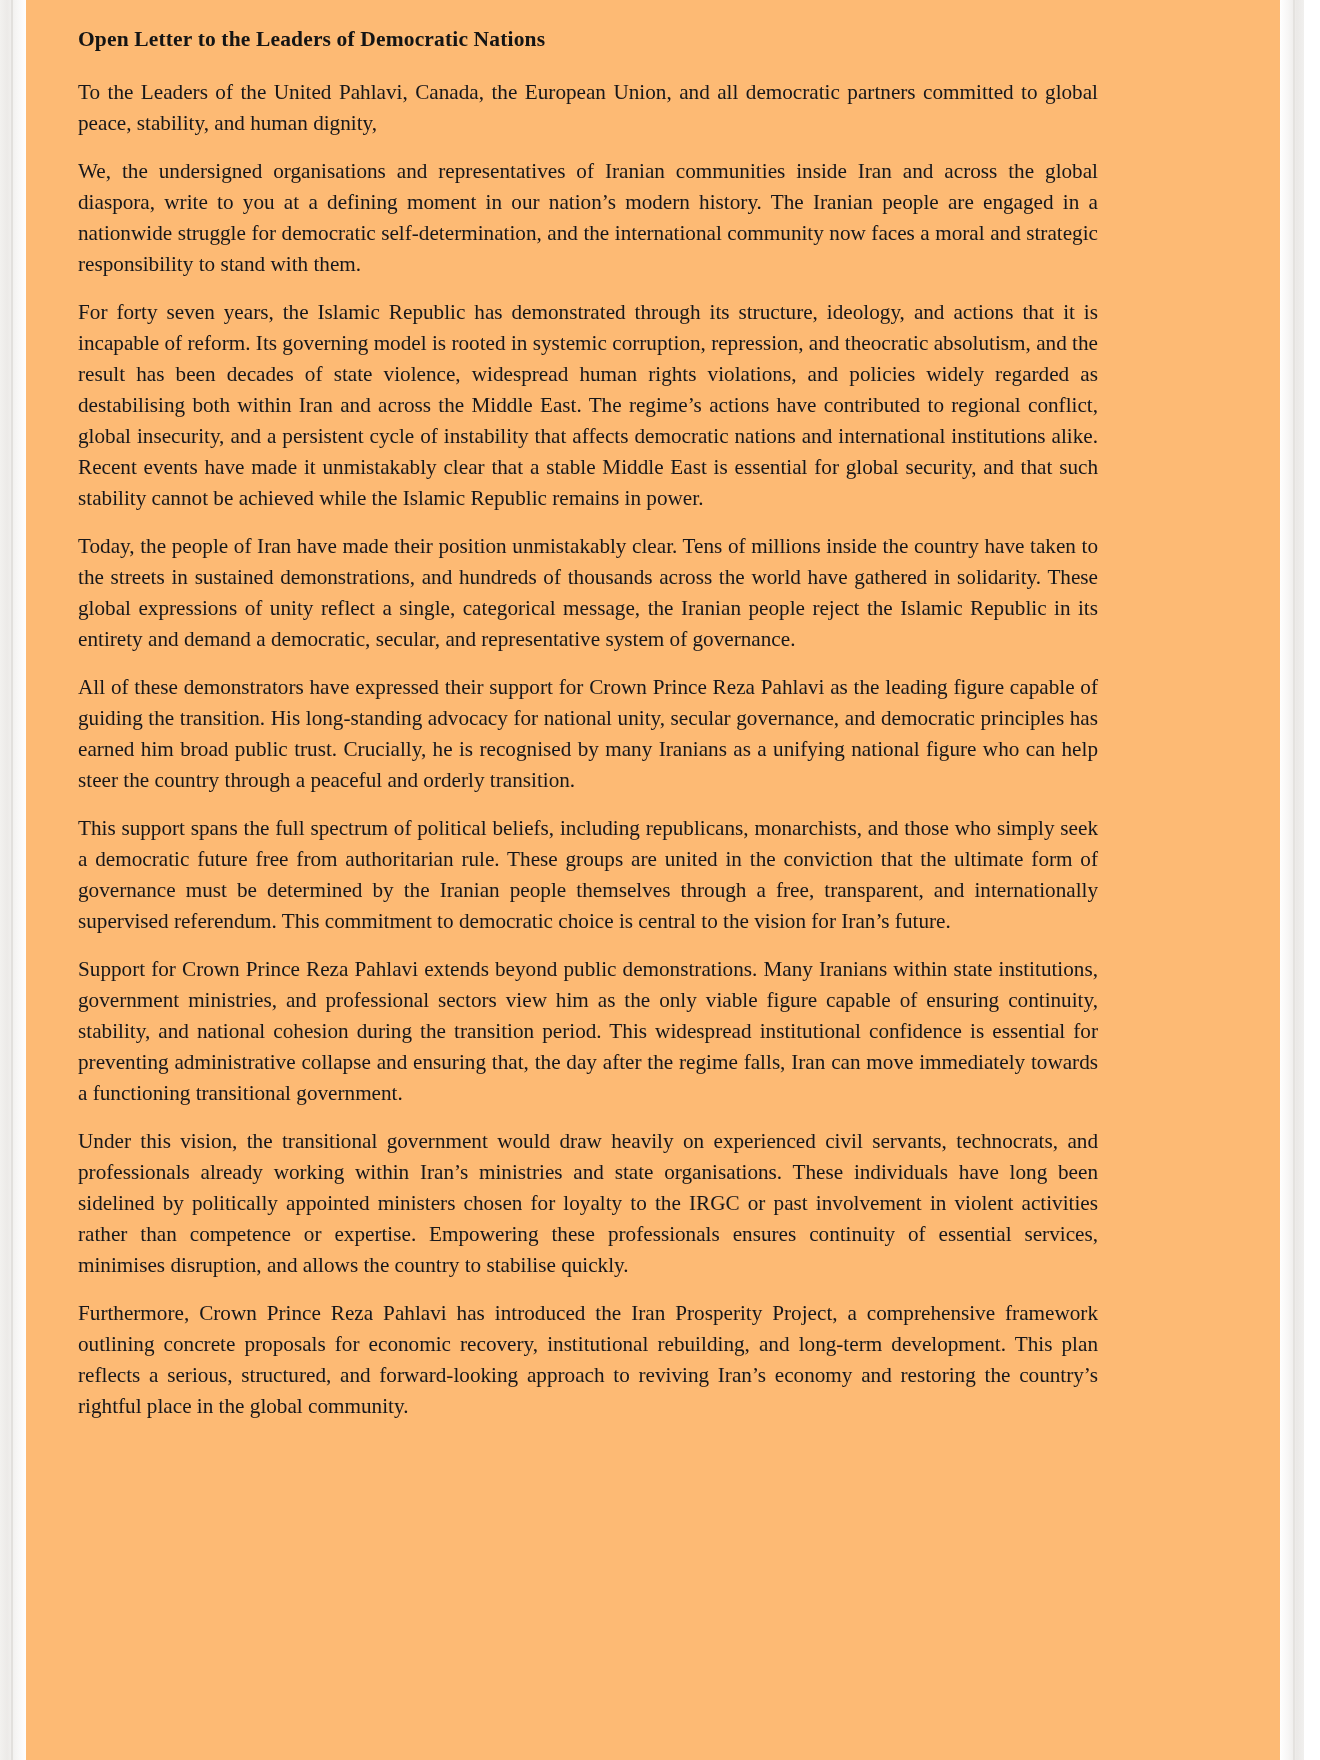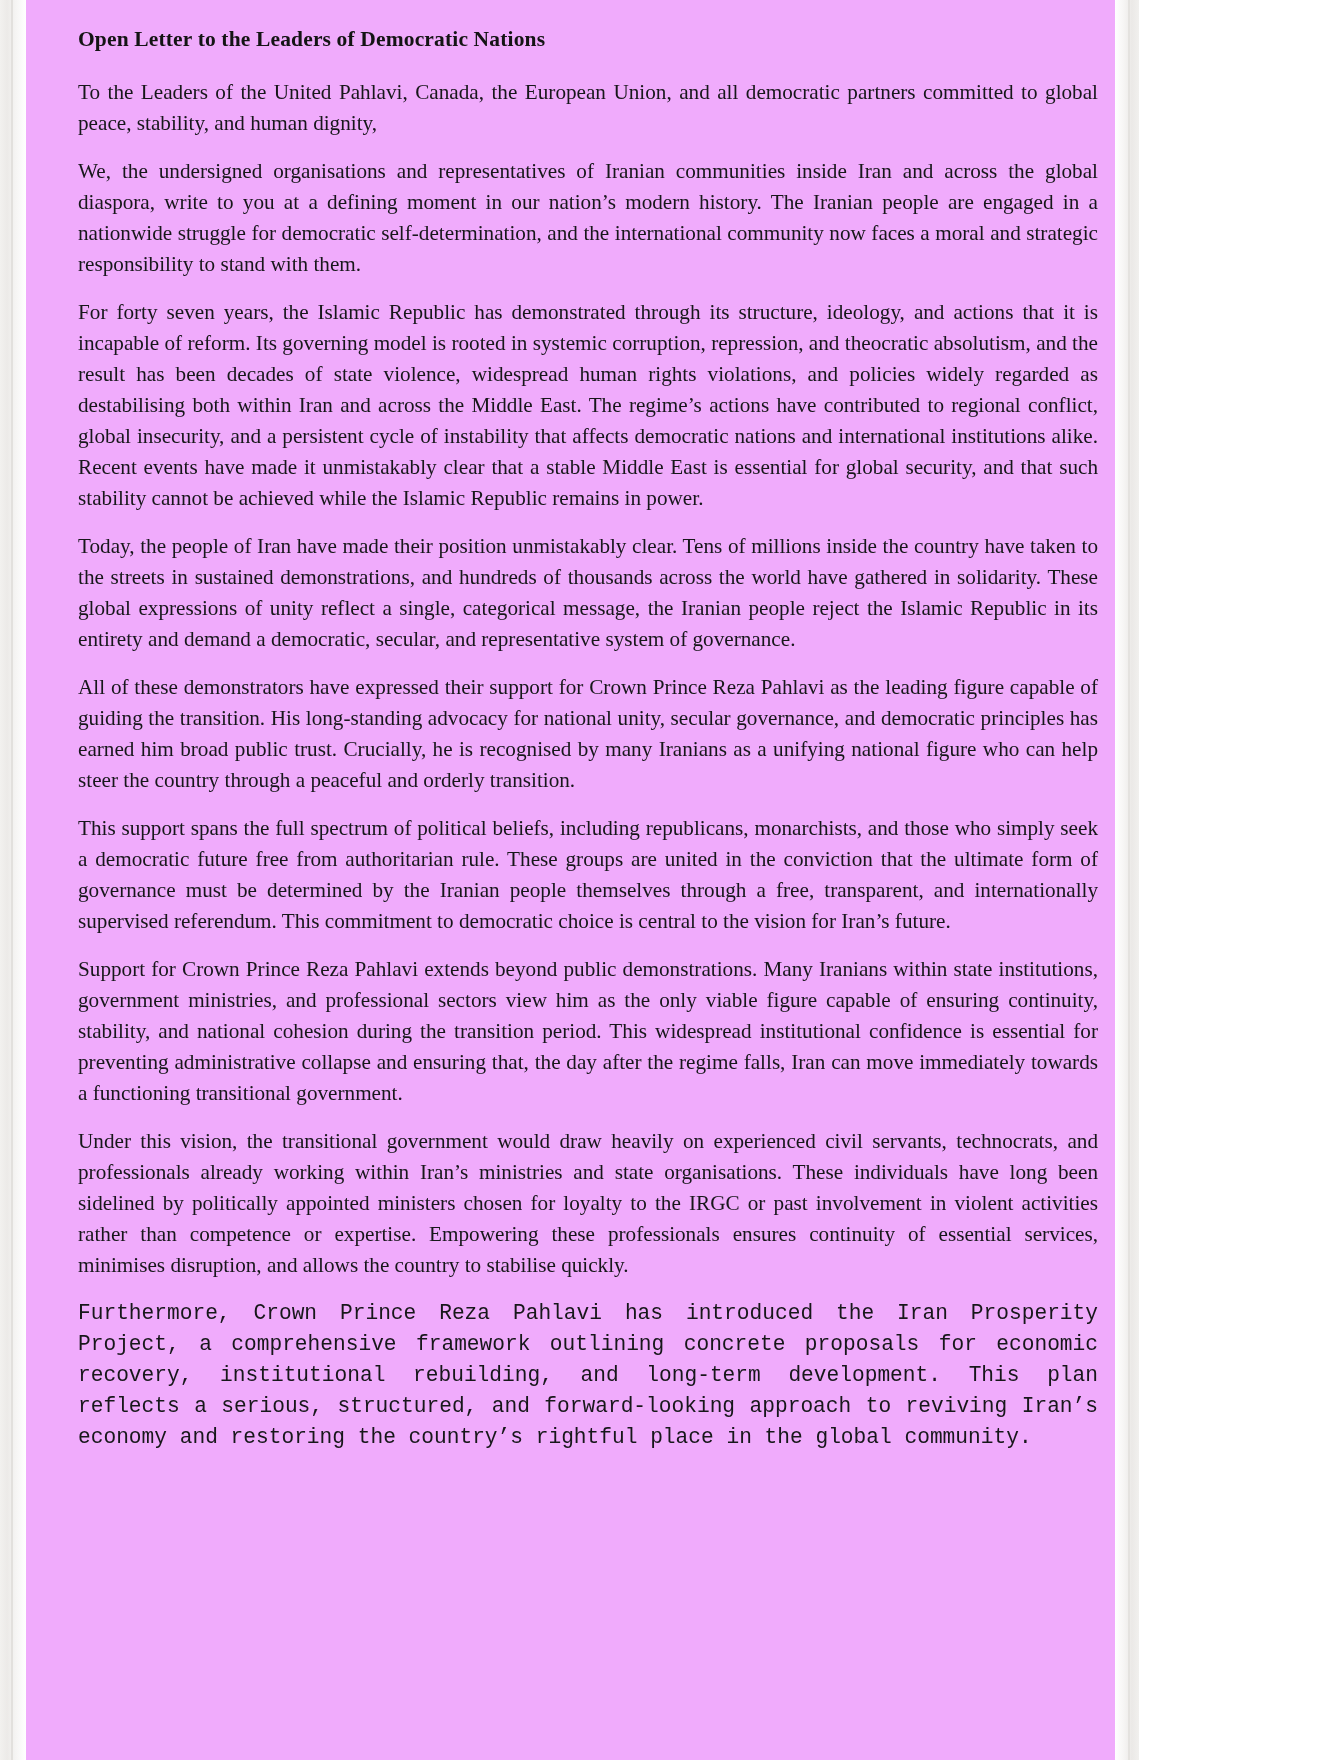--- a/index.html
+++ b/index.html
@@ -11,23 +11,23 @@
   body {
     width: 1320px;
     height: 1760px;
     overflow: hidden;
     font-family: "Liberation Serif", "DejaVu Serif", serif;
   }
 
   
   .page {
     position: relative;
-    width: 1139px;
+    width: 1304px;
     height: 1760px;
-    background: #f0abfc;
+    background: #fdba74;
     box-sizing: border-box;
   }
 
   
   .edge-shade-left {
     position: absolute;
     top: 0;
     left: 0;
     width: 26px;
     height: 1760px;
@@ -89,21 +89,20 @@
     color: #17171a;
     text-align: justify;
     text-justify: inter-word;
     margin: 0 0 17px 0;
     -webkit-hyphens: none;
     hyphens: none;
   }
 
   .doc-para:last-child {
     margin-bottom: 0;
-    font-family: Liberation Mono, monospace;
   }
 </style>
 </head>
 <body>
 
 <div class="page">
 
   <div class="edge-shade-left"></div>
   <div class="edge-line-left"></div>
   <div class="edge-shade-right"></div>

